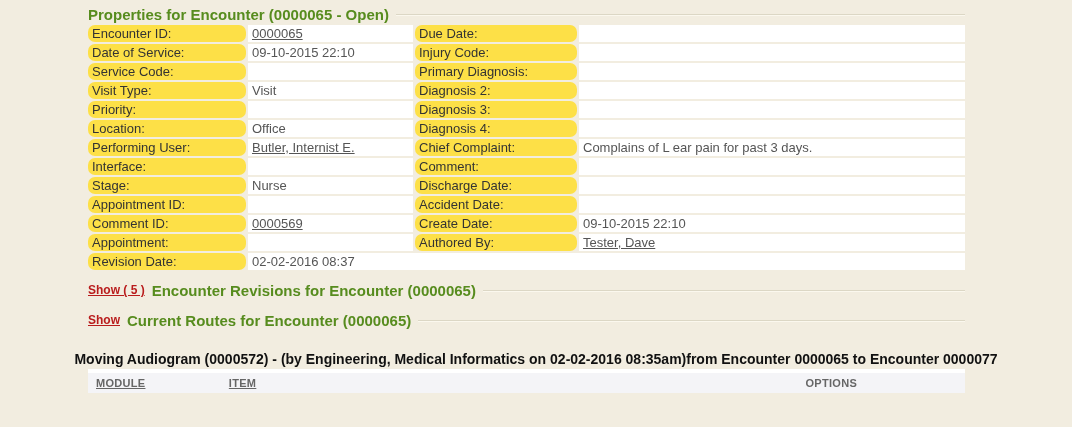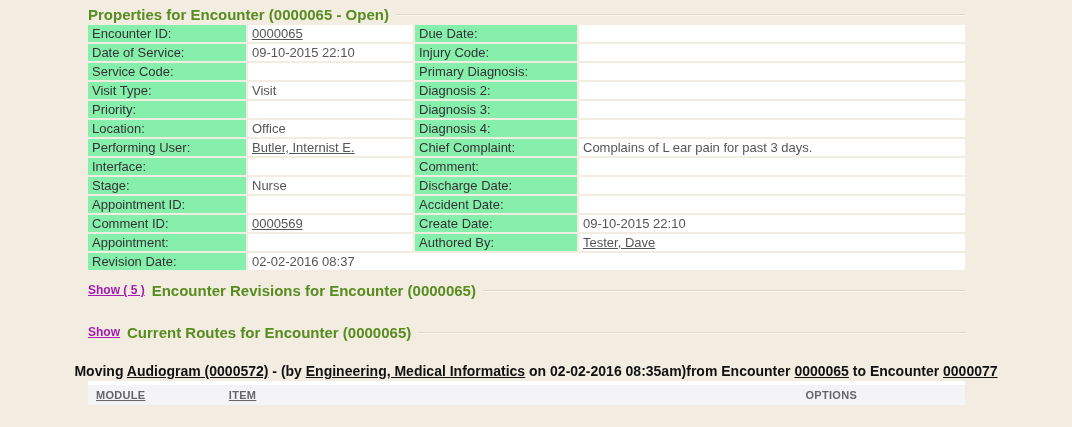--- a/index.html
+++ b/index.html
@@ -13,58 +13,58 @@
   .content { margin-left:88px; width:877px; }
 
   
   .section-header {
     display:flex; align-items:center; gap:7px; height:18px;
   }
   .section-title {
     font-size:15px; font-weight:bold; color:#578C1E; white-space:nowrap;
   }
   .toggle-link {
-    font-size:12px; font-weight:bold; color:#a21caf;
+    font-size:12px; font-weight:bold; color:#b91c1c;
     text-decoration:underline; white-space:nowrap; cursor:pointer;
   }
   .groove {
     flex:1; height:0;
     border-top:1px solid #DCD7C5;
     border-bottom:1px solid #FBF8EE;
     margin-top:2px;
   }
 
   
   table.props {
     border-collapse:separate; border-spacing:2px;
     margin-left:-2px; width:881px;
     table-layout:fixed;
   }
   table.props td {
     height:17px; font-size:13px; padding:0 4px;
     vertical-align:middle; overflow:hidden; white-space:nowrap;
   }
-  td.lbl { background:#86efac; color:#333; }
+  td.lbl { background:#fde047; color:#333;border-radius:7px; }
   td.val { background:#FFFFFF; color:#555; }
   td.val a { color:#555; text-decoration:underline; cursor:pointer; }
   col.c1 { width:158px; } col.c2 { width:165px; }
   col.c3 { width:162px; } col.c4 { width:auto; }
 
   .hdr-pad { padding-top:5px;text-align:center; }
   .mt9  { margin-top:9px; }
-  .mt10 { margin-top:24px; }
+  .mt10 { margin-top:12px; }
   .mt24 { margin-top:24px; }
 
   
   .moving {
     margin-top:22px; width:1072px; text-align:center;
     font-size:14px; font-weight:bold; color:#111;
     white-space:pre; height:17px;
   }
-  .moving a { color:#111; text-decoration:underline; cursor:pointer; }
+  .moving a { color:#111; cursor:pointer; }
 
   
   .links-table {
     margin-top:1px; background:#FFFFFF; padding-top:4px;
     width:877px;
   }
   .links-head {
     display:flex; background:#F4F4F7; height:20px; align-items:center;
     font-size:11px; font-weight:bold; color:#666; letter-spacing:0.3px;
   }

